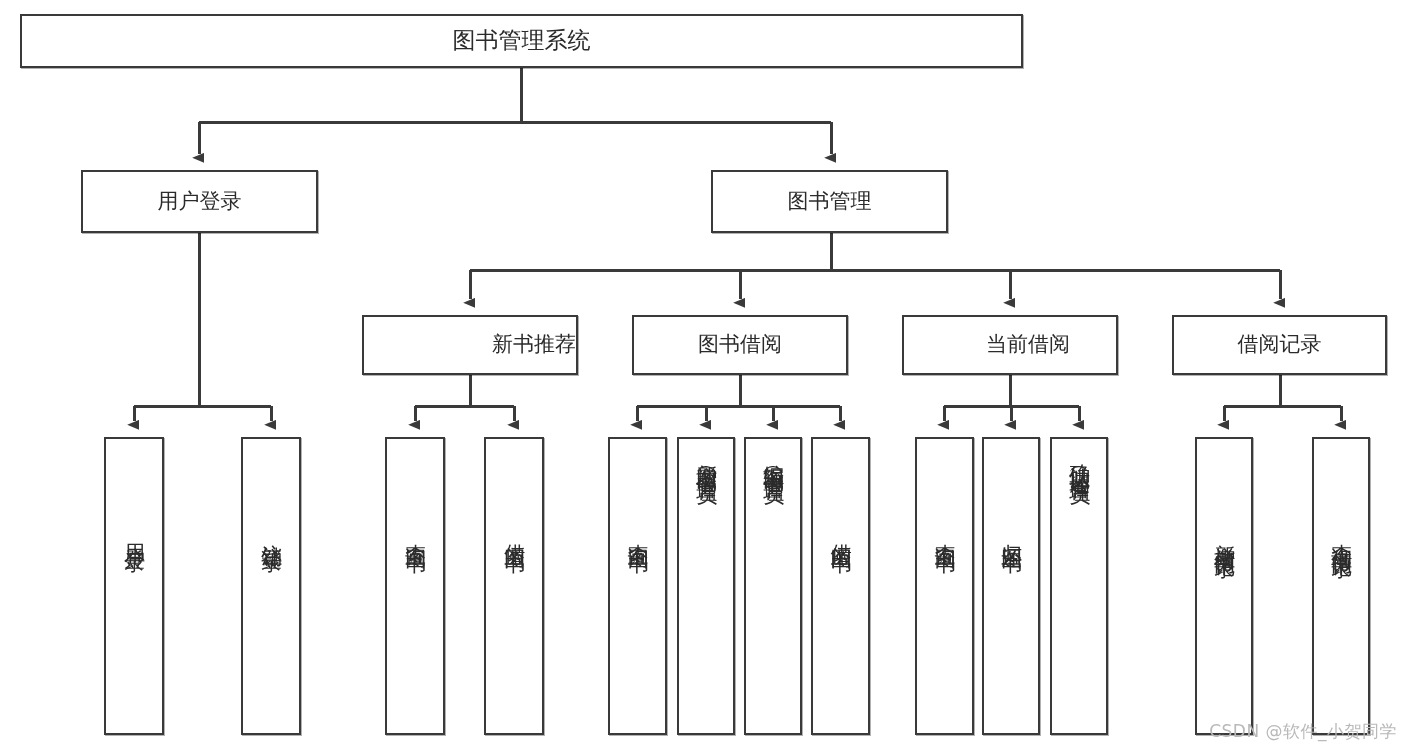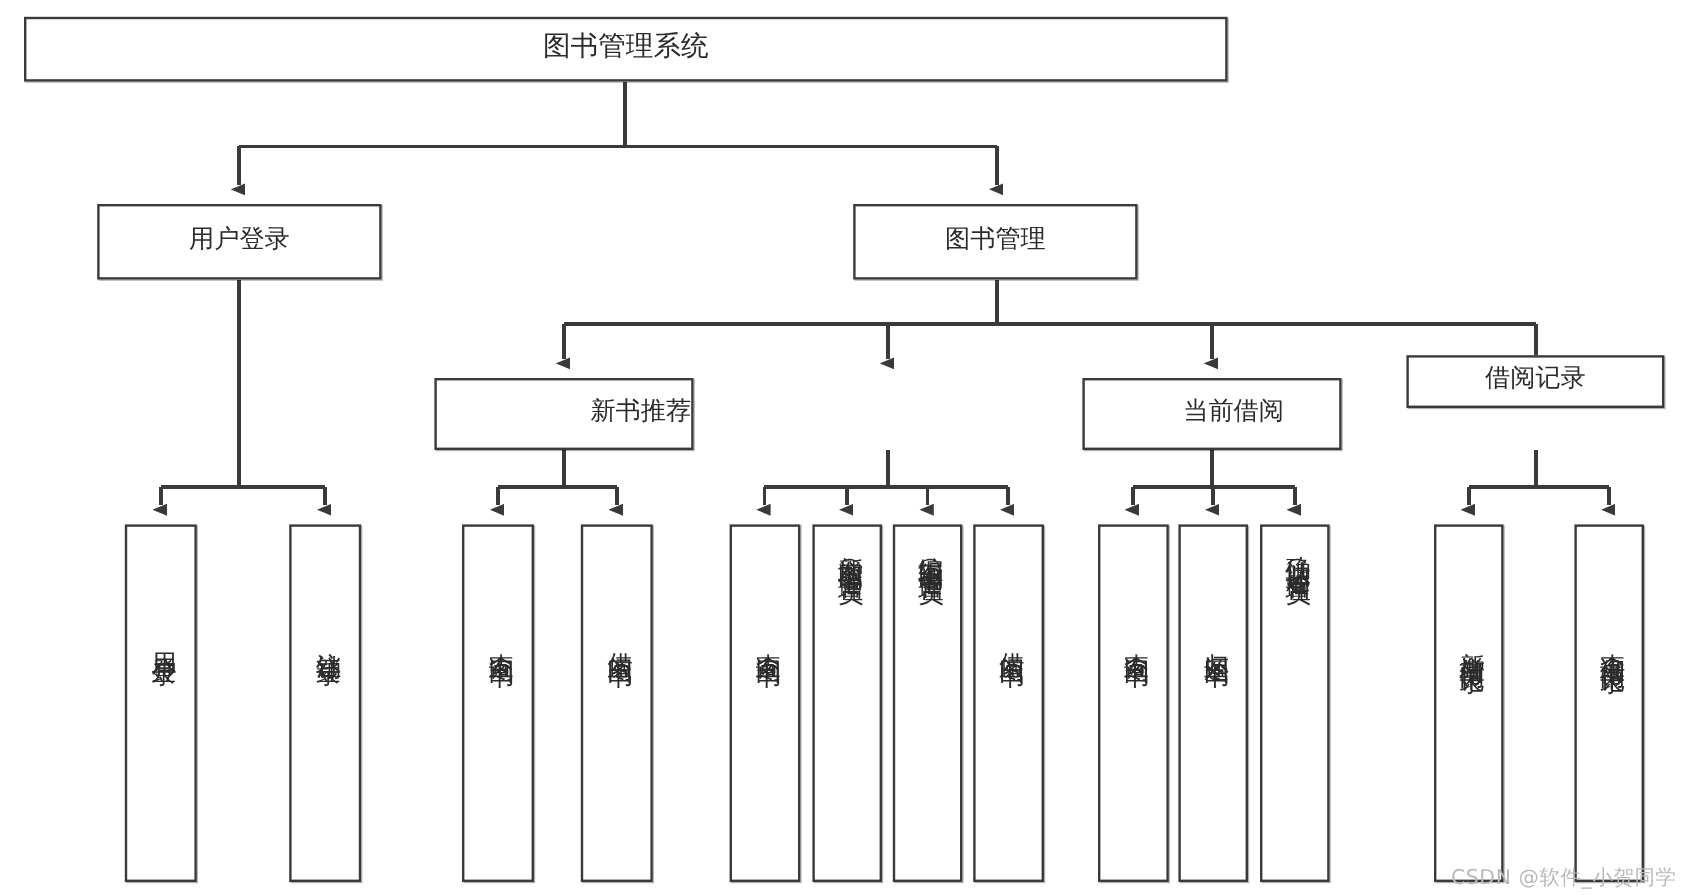--- a/index.html
+++ b/index.html
@@ -27,21 +27,20 @@
     box-sizing:border-box;
     background:#ffffff;
     border:2px solid #f97316;
     box-shadow:1px 1px 0 rgba(0,0,0,0.30);
     display:flex;
     align-items:center;
     justify-content:center;
     color:#2b2b2b;
     line-height:1.12;
     z-index:2;
-    font-family:Liberation Mono, monospace;
   }
   .node.root{ font-size:23px; }
   .node.level1{ font-size:21px; }
   .node.level2{ font-size:21px; }
 
   
   .node.leaf{
     font-size:21px;
     align-items:flex-start;
     justify-content:center;
@@ -132,24 +131,27 @@
   <div class="node level1" style="left: 81px; top: 170px; width: 237px; height: 63px; border-color: rgb(58, 58, 58); background: rgb(255, 255, 255); color: rgb(43, 43, 43);">
     <span>用户登录</span>
   </div>
   <div class="node level1" style="left: 711px; top: 170px; width: 237px; height: 63px; border-color: rgb(58, 58, 58); background: rgb(255, 255, 255); color: rgb(43, 43, 43); text-align: center;">
     <span>图书管理</span>
   </div>
 
   <div class="node level2" style="left: 362px; top: 315px; width: 216px; height: 60px; border-color: rgb(58, 58, 58); background: rgb(255, 255, 255); color: rgb(43, 43, 43); justify-content: flex-end;">
     <span>新书推荐</span>
   </div>
+  <div class="node level2" style="left: 632px; top: 315px; width: 216px; height: 60px; border-color: rgb(58, 58, 58); background: rgb(255, 255, 255); color: rgb(43, 43, 43);">
+    <span>图书借阅</span>
+  </div>
   <div class="node level2" style="left: 902px; top: 315px; width: 216px; height: 60px; border-color: rgb(58, 58, 58); background: rgb(255, 255, 255); color: rgb(43, 43, 43); padding-left: 36px;">
     <span>当前借阅</span>
   </div>
-  <div class="node level2" style="left: 1172px; top: 296px; width: 215px; height: 44px; border-color: rgb(58, 58, 58); background: rgb(255, 255, 255); color: rgb(43, 43, 43);">
+  <div class="node level2" style="left: 1172px; top: 315px; width: 215px; height: 60px; border-color: rgb(58, 58, 58); background: rgb(255, 255, 255); color: rgb(43, 43, 43);">
     <span>借阅记录</span>
   </div>
 
   <div class="node leaf align-mid" style="left: 104px; top: 437px; width: 60px; height: 298px; border-color: rgb(58, 58, 58); background: rgb(255, 255, 255); color: rgb(43, 43, 43);">
     <span class="vtext">用户登录</span>
   </div>
   <div class="node leaf align-mid" style="left: 241px; top: 437px; width: 60px; height: 298px; border-color: rgb(58, 58, 58); background: rgb(255, 255, 255); color: rgb(43, 43, 43);">
     <span class="vtext">注销登录</span>
   </div>
   <div class="node leaf align-mid" style="left: 385px; top: 437px; width: 60px; height: 298px; border-color: rgb(58, 58, 58); background: rgb(255, 255, 255); color: rgb(43, 43, 43);">

